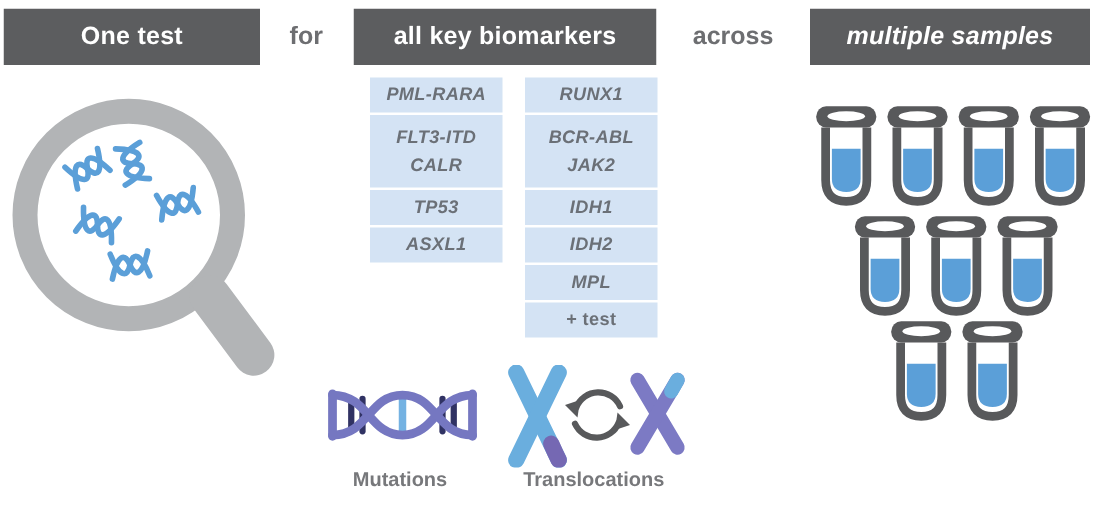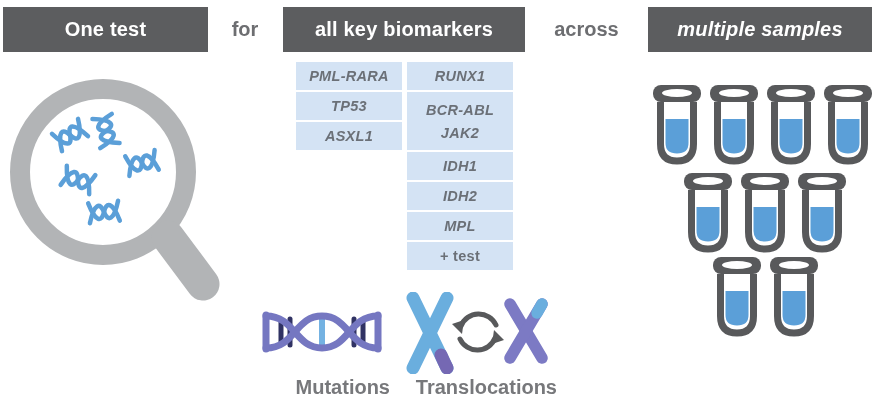--- a/index.html
+++ b/index.html
@@ -8,32 +8,32 @@
   .hdr-box{position:absolute;top:7px;height:45px;background:#5c5d5f;color:#ffffff;
            display:flex;align-items:center;justify-content:center;
            font-size:20px;font-weight:700;letter-spacing:.2px;}
   .hdr-box1{left:3px;width:205px;}
   .hdr-box2{left:283px;width:242px;}
   .hdr-box3{left:648px;width:224px;font-style:italic;}
   .connector{position:absolute;top:7px;height:45px;display:flex;align-items:center;
              justify-content:center;color:#6d6e71;font-size:20px;font-weight:700;}
   .conn1{left:205px;width:80px;}
   .conn2{left:523px;width:127px;}
-  .bio-table{position:absolute;left:296px;top:62px;display:flex;gap:5px;}
+  .bio-table{position:absolute;left:296px;top:62px;display:flex;gap:18px;}
   .bio-col{display:flex;flex-direction:column;gap:2px;width:106px;}
   .bio-cell{background:#d4e3f4;color:#6b7077;height:28px;display:flex;flex-direction:column;
             align-items:center;justify-content:center;font-size:14.5px;font-weight:700;
             font-style:italic;letter-spacing:.3px;}
   .bio-cell.double{height:58px;justify-content:space-around;padding:6px 0;box-sizing:border-box;}
   .bio-cell.plain{font-style:normal;font-weight:600;}
   .mag-svg{position:absolute;left:0;top:58px;}
   .helix-svg{position:absolute;left:257px;top:309px;}
   .chromo-svg{position:absolute;left:400px;top:292px;}
-  .legend-label{position:absolute;top:376px;height:22px;color:#77787b;font-size:20px;
-                font-weight:700;text-align:right;}
+  .legend-label{position:absolute;top:376px;height:22px;color:#77787b;font-size:16px;
+                font-weight:700;text-align:center;}
   .lbl-mut{left:250px;width:140px;}
   .lbl-trans{left:393px;width:164px;}
   .tube-row{position:absolute;display:flex;gap:7px;}
   .tube-row1{left:652px;top:82px;}
   .tube-row2{left:683px;top:170px;}
   .tube-row3{left:712px;top:254px;}
   .tube{width:50px;height:86px;display:block;}
   .defs-hidden{position:absolute;width:0;height:0;overflow:hidden;}
 </style>
 </head>
@@ -84,20 +84,24 @@
         <use href="#dna-bit" x="-18" y="-13"></use>
       </g>
     <g transform="translate(104,154) rotate(-5)">
         <use href="#dna-bit" x="-18" y="-13"></use>
       </g>
   </svg>
 
   <div class="bio-table">
     <div class="bio-col">
       <div class="bio-cell">PML-RARA</div>
+      <div class="bio-cell double">
+        <span>FLT3-ITD</span>
+        <span>CALR</span>
+      </div>
       <div class="bio-cell">TP53</div>
       <div class="bio-cell">ASXL1</div>
     </div>
     <div class="bio-col">
       <div class="bio-cell">RUNX1</div>
       <div class="bio-cell double">
         <span>BCR-ABL</span>
         <span>JAK2</span>
       </div>
       <div class="bio-cell">IDH1</div>

